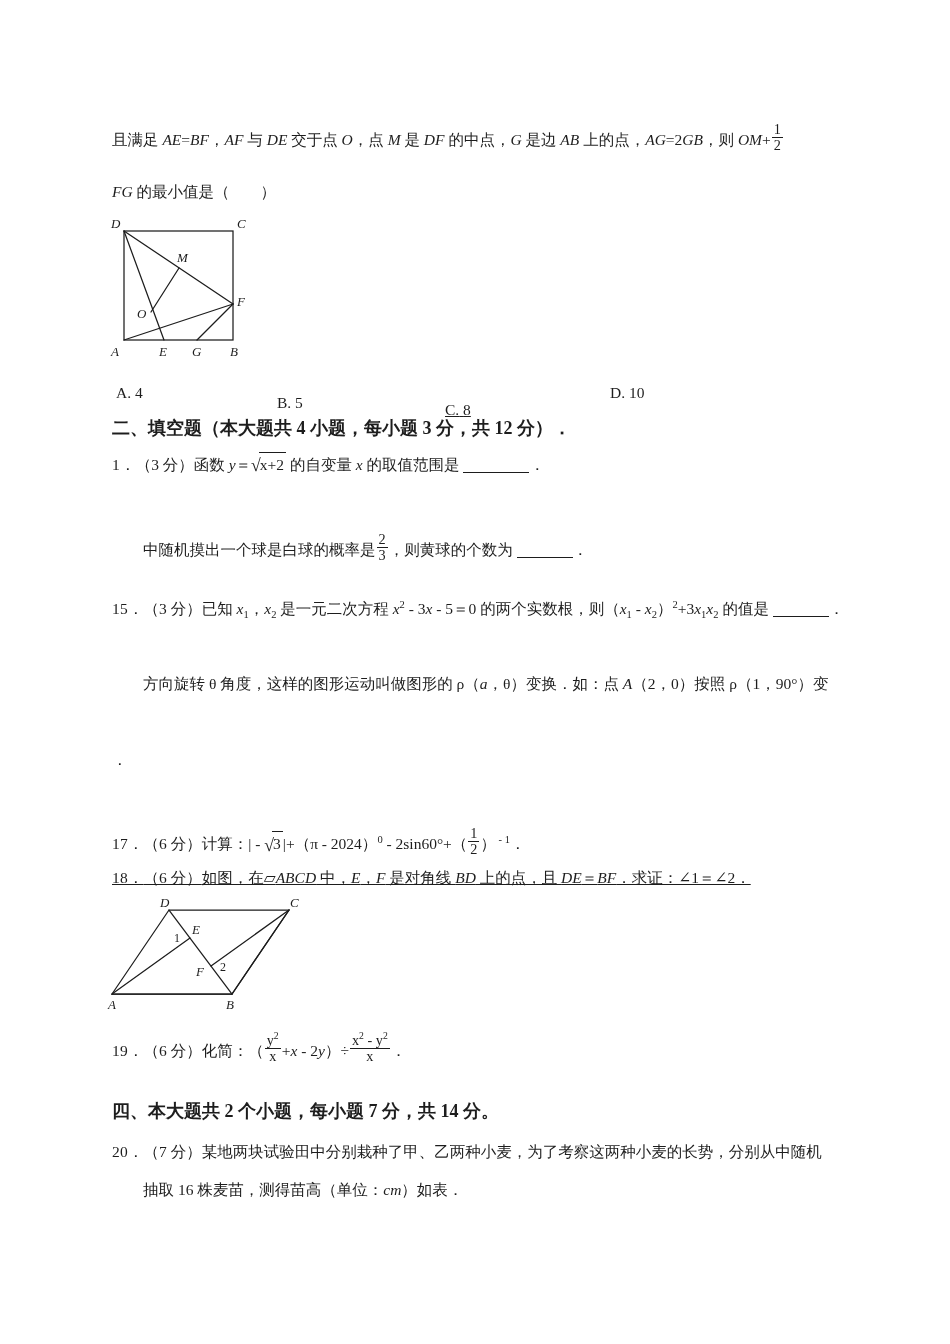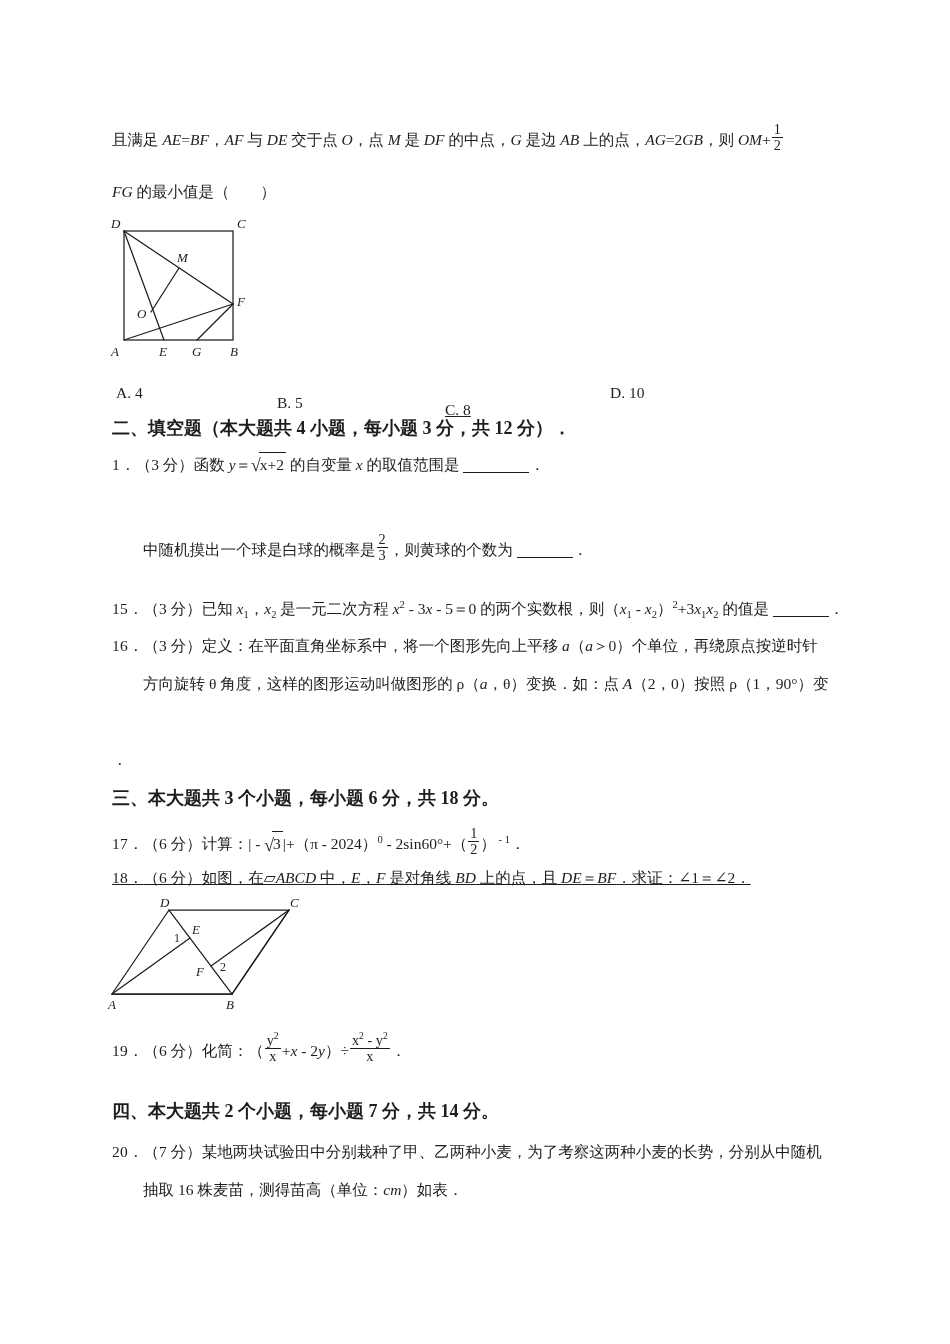--- a/index.html
+++ b/index.html
@@ -142,29 +142,25 @@
   </div>
 
   <div class="blk body-text" style="left:143px; top:534px;">
     <span>中随机摸出一个球是白球的概率是</span><span class="frac"><span class="num">2</span><span class="den">3</span></span><span>，则黄球的个数为 </span><span class="fill w2"></span><span>．</span>
   </div>
 
   <div class="blk body-text" style="left:112px; top:597px;">
     <span class="qnum">15．</span><span>（3 分）</span><span>已知 </span><span class="it">x</span><sub class="sb">1</sub><span>，</span><span class="it">x</span><sub class="sb">2</sub><span> 是一元二次方程 </span><span class="it">x</span><sup class="exp">2</sup><span> - 3</span><span class="it">x</span><span> - 5＝0</span><span> 的两个实数根，则（</span><span class="it">x</span><sub class="sb">1</sub><span> - </span><span class="it">x</span><sub class="sb">2</sub><span>）</span><sup class="exp">2</sup><span>+3</span><span class="it">x</span><sub class="sb">1</sub><span class="it">x</span><sub class="sb">2</sub><span> 的值是 </span><span class="fill w2"></span><span>．</span>
   </div>
 
-  <div class="blk body-text" style="left:112px; top:634px;">
-    <span class="qnum">16．</span><span>（3 分）</span><span>定义：在平面直角坐标系中，将一个图形先向上平移 </span><span class="it">a</span><span>（</span><span class="it">a</span><span>＞0）个单位，再绕原点按逆时针</span>
-  </div>
   <div class="blk body-text" style="left:143px; top:672px;text-align:right;">
     <span>方向旋转 θ 角度，这样的图形运动叫做图形的 ρ（</span><span class="it">a</span><span>，θ）变换．如：点 </span><span class="it">A</span><span>（2，0）按照 ρ（1，90°）变</span>
   </div>
   <div class="blk body-text" style="left:112px; top:748px;">．</div>
 
-  <div class="blk sec-head" style="left:112px; top:785px;">三、本大题共 3 个小题，每小题 6 分，共 18 分。</div>
 
   <div class="blk body-text" style="left:112px; top:828px;">
     <span class="qnum">17．</span><span>（6 分）</span><span>计算：| - </span><span class="rad"><span class="sign">√</span><span class="rand">3</span></span><span>|+（π - 2024）</span><sup class="exp">0</sup><span> - 2sin60°+（</span><span class="frac"><span class="num">1</span><span class="den">2</span></span><span>）</span><sup class="exp"> - 1</sup><span>．</span>
   </div>
 
   <div class="blk body-text" style="left:112px; top:866px;text-decoration:underline;">
     <span class="qnum">18．</span><span>（6 分）</span><span>如图，在▱</span><span class="it">ABCD</span><span> 中，</span><span class="it">E</span><span>，</span><span class="it">F</span><span> 是对角线 </span><span class="it">BD</span><span> 上的点，且 </span><span class="it">DE</span><span>＝</span><span class="it">BF</span><span>．求证：∠1＝∠2．</span>
   </div>
 
   <div class="fig" style="left:104px; top:896px;">

